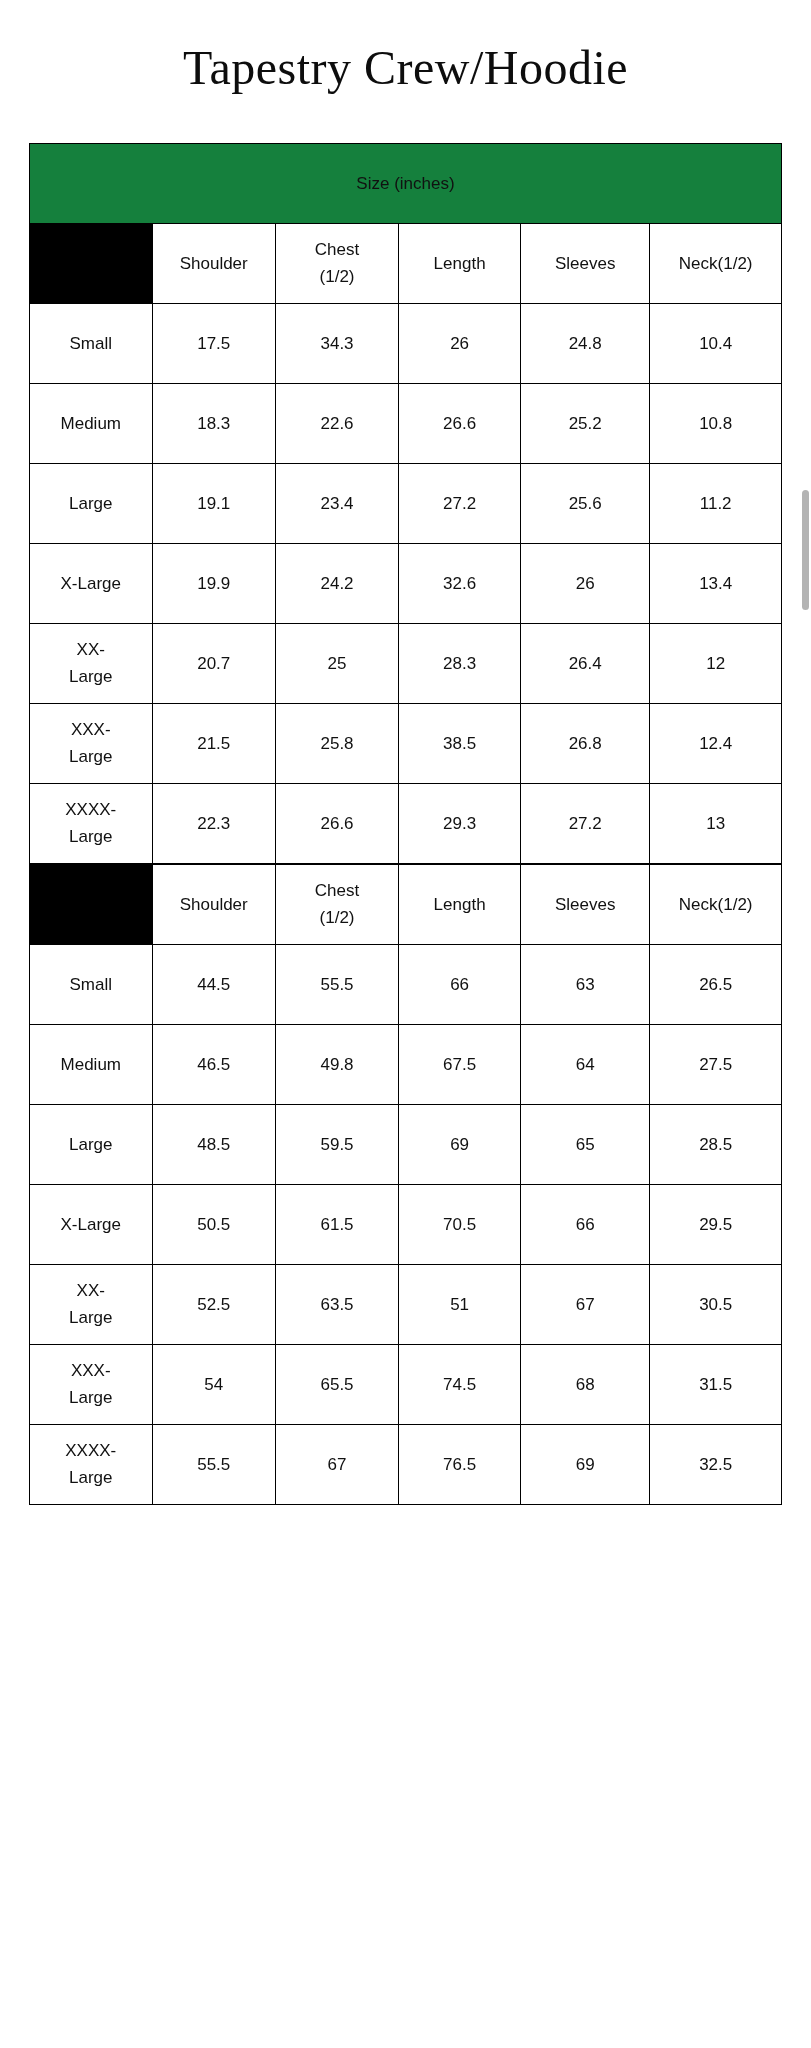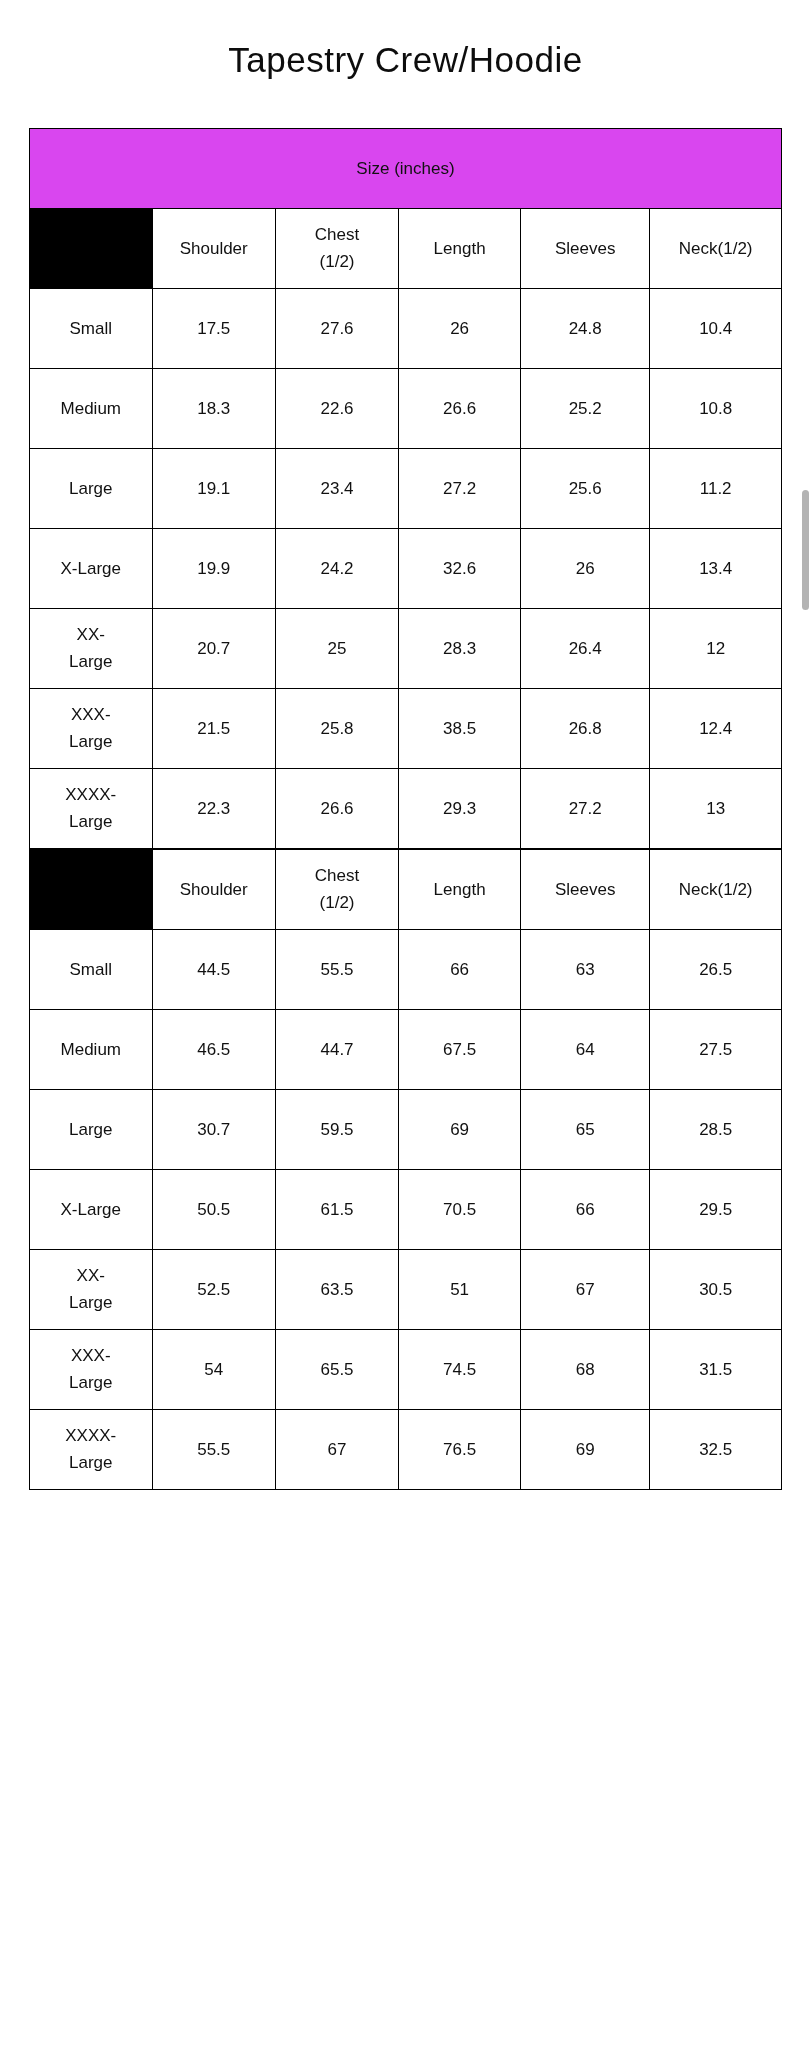--- a/index.html
+++ b/index.html
@@ -15,22 +15,22 @@
     position: relative;
     overflow-x: hidden;
   }
   .page {
     width: 811px;
     box-sizing: border-box;
     padding: 0;
     position: relative;
   }
   .title {
-    font-family: Liberation Sans, sans-serif;
-    font-size: 35px;
+    font-family: Liberation Serif, serif;
+    font-size: 48px;
     font-weight: 400;
     text-align: center;
     letter-spacing: 0.5px;
     margin: 40px 0 0 0;
     padding: 0 20px;
     color: #0d0d0d;
   }
   .tables-wrap {
     margin-top: 48px;
     padding: 0 29px 0 29px;
@@ -48,21 +48,21 @@
     text-align: center;
     vertical-align: middle;
     font-size: 17px;
     font-weight: 400;
     color: #111111;
     padding: 0;
     height: 80px;
     box-sizing: border-box;
   }
   .banner-row td {
-    background: #d946ef;
+    background: #15803d;
     font-size: 18px;
     height: 62px;
     border: 1px solid #000000;
   }
   .head-row td {
     height: 110px;
     font-size: 17px;
   }
   .head-row td.blank-black {
     background: #000000;
@@ -133,21 +133,21 @@
             <span class="cell-sub">(1/2)</span>
           </td>
           <td>Length</td>
           <td>Sleeves</td>
           <td>Neck(1/2)</td>
         </tr>
 
         <tr>
           <td>Small</td>
           <td>17.5</td>
-          <td>27.6</td>
+          <td>34.3</td>
           <td>26</td>
           <td>24.8</td>
           <td>10.4</td>
         </tr>
         <tr>
           <td>Medium</td>
           <td>18.3</td>
           <td>22.6</td>
           <td>26.6</td>
           <td>25.2</td>
@@ -233,28 +233,28 @@
           <td>Small</td>
           <td>44.5</td>
           <td>55.5</td>
           <td>66</td>
           <td>63</td>
           <td>26.5</td>
         </tr>
         <tr>
           <td>Medium</td>
           <td>46.5</td>
-          <td>44.7</td>
+          <td>49.8</td>
           <td>67.5</td>
           <td>64</td>
           <td>27.5</td>
         </tr>
         <tr>
           <td>Large</td>
-          <td>30.7</td>
+          <td>48.5</td>
           <td>59.5</td>
           <td>69</td>
           <td>65</td>
           <td>28.5</td>
         </tr>
         <tr>
           <td>X-Large</td>
           <td>50.5</td>
           <td>61.5</td>
           <td>70.5</td>

